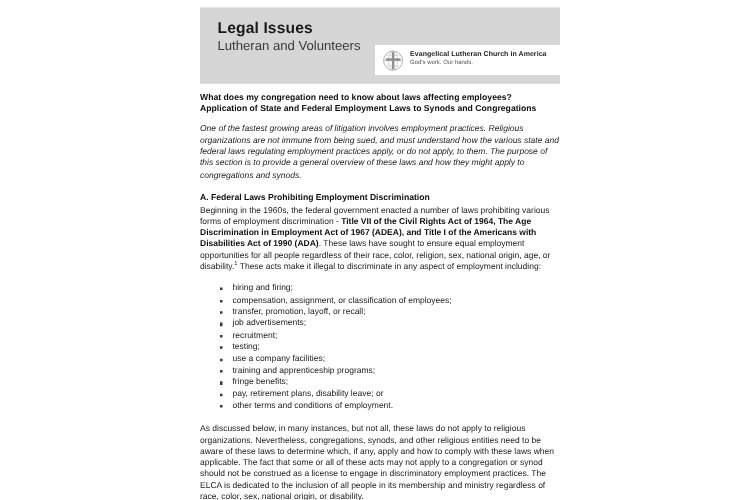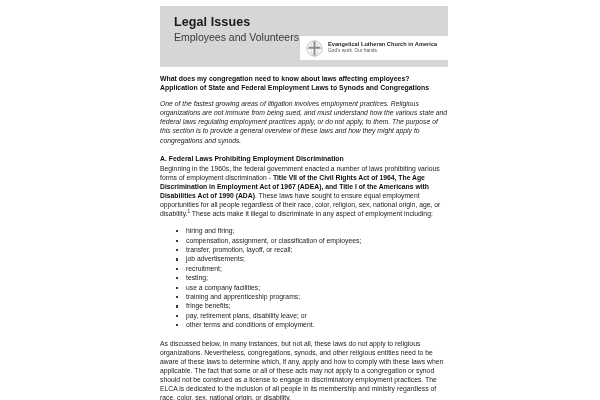--- a/index.html
+++ b/index.html
@@ -168,21 +168,21 @@
   }
 </style>
 </head>
 <body>
 
 <div id="page">
 
   <div id="header-band">
     <div id="header-titles">
       <div id="doc-title">Legal Issues</div>
-      <div id="doc-subtitle">Employees and Volunteers</div>
+      <div id="doc-subtitle">Lutheran and Volunteers</div>
     </div>
   </div>
 
   <div id="logo-box">
     <svg id="logo-mark" viewBox="0 0 40 40">
       <circle cx="20" cy="20" r="18" fill="#ffffff" stroke="#9a9a9a" stroke-width="1.4"></circle>
       <ellipse cx="20" cy="20" rx="8.5" ry="18" fill="none" stroke="#b5b5b5" stroke-width="1.2"></ellipse>
       <line x1="2" y1="20" x2="38" y2="20" stroke="#b5b5b5" stroke-width="1.2"></line>
       <line x1="5" y1="10" x2="35" y2="10" stroke="#c4c4c4" stroke-width="1"></line>
       <line x1="5" y1="30" x2="35" y2="30" stroke="#c4c4c4" stroke-width="1"></line>

